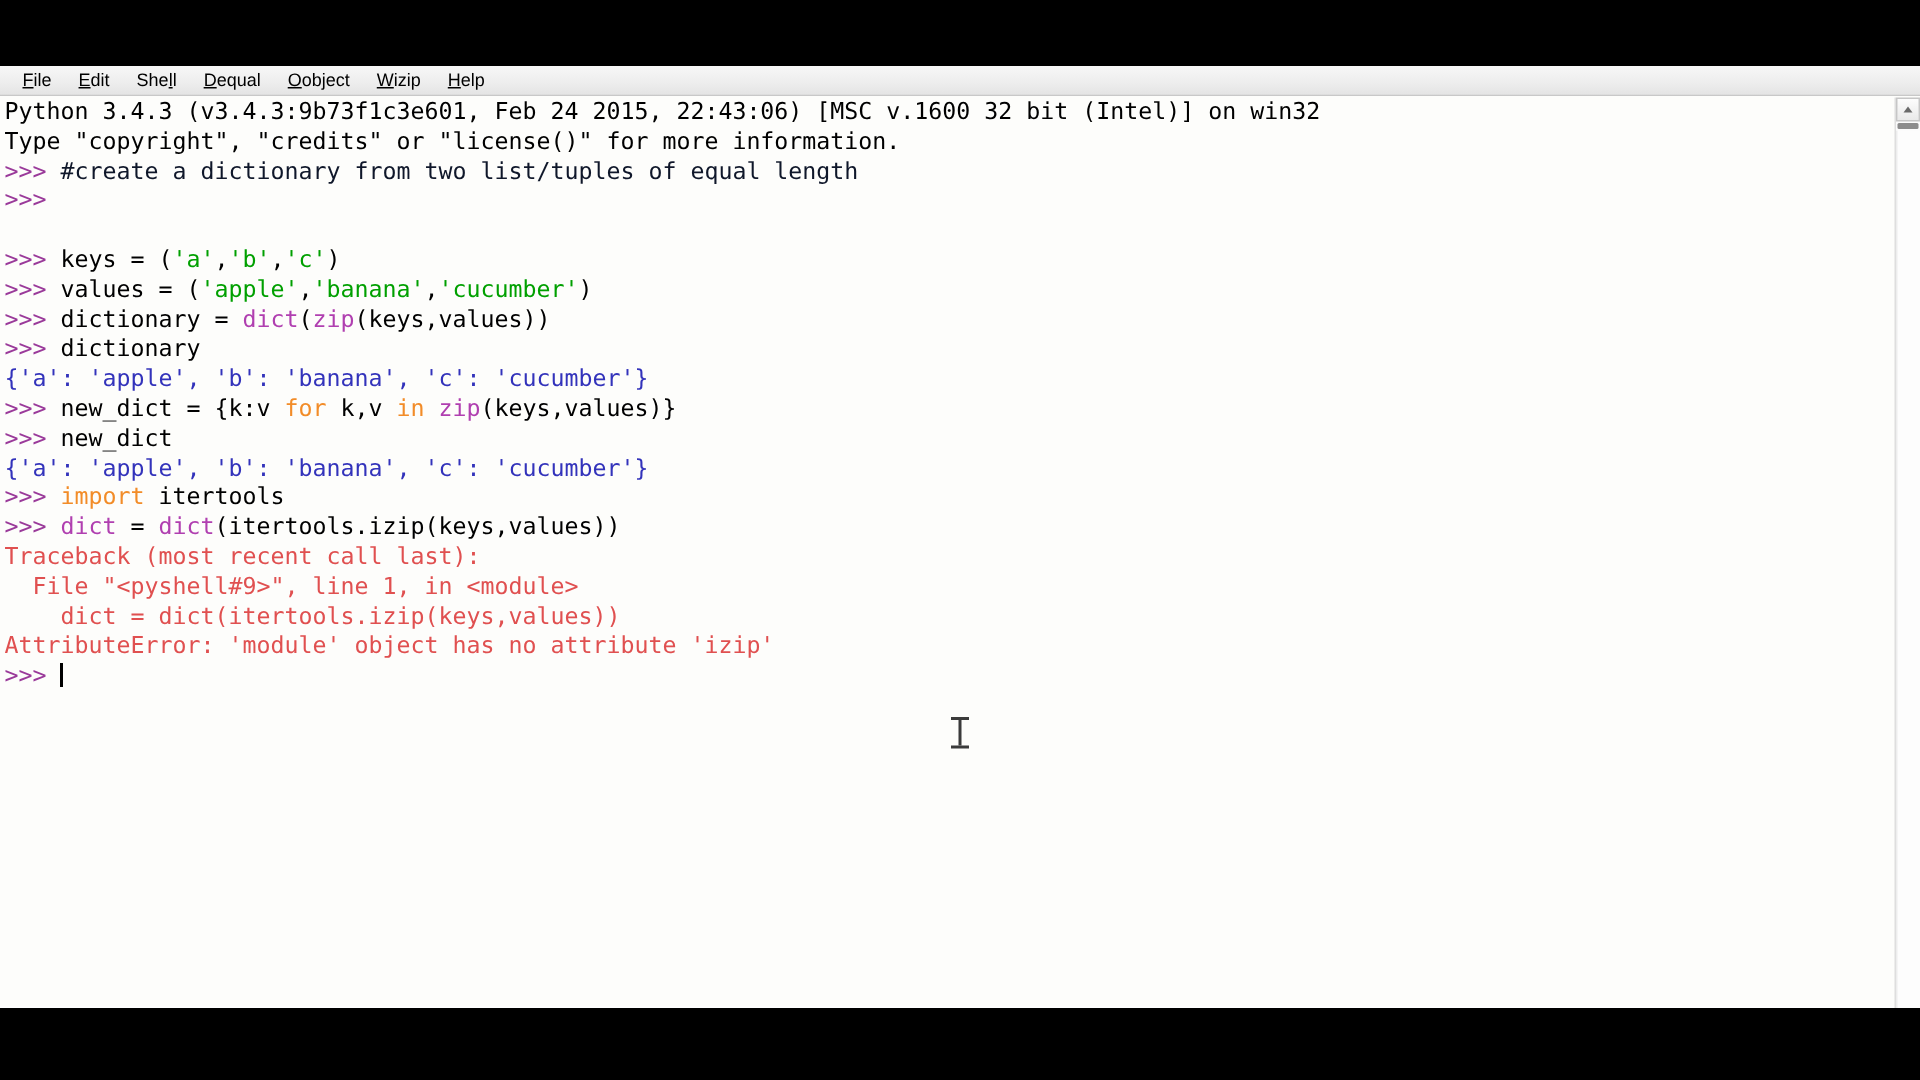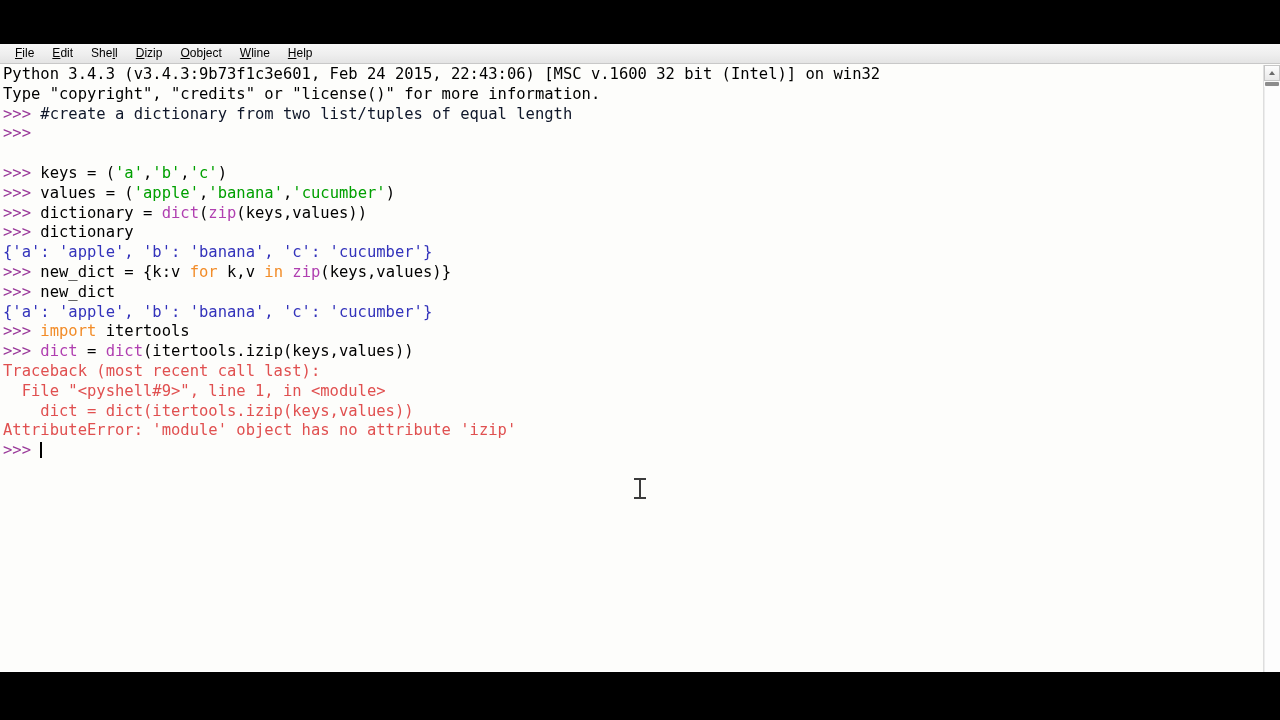--- a/index.html
+++ b/index.html
@@ -191,23 +191,23 @@
 <div id="screen">
 
   <div class="letterbox" id="letterbox-top"></div>
 
   <div id="idle-window">
 
     <div id="menubar">
       <div class="menu-item"><span class="mn">F</span><span>ile</span></div>
       <div class="menu-item"><span class="mn">E</span><span>dit</span></div>
       <div class="menu-item"><span>She</span><span class="mn">l</span><span>l</span></div>
-      <div class="menu-item"><span class="mn">D</span><span>izip</span></div>
+      <div class="menu-item"><span class="mn">D</span><span>equal</span></div>
       <div class="menu-item"><span class="mn">O</span><span>object</span></div>
-      <div class="menu-item"><span class="mn">W</span><span>line</span></div>
+      <div class="menu-item"><span class="mn">W</span><span>izip</span></div>
       <div class="menu-item"><span class="mn">H</span><span>elp</span></div>
     </div>
 
     <div id="shell-area">
       <div id="shell-text"><div class="line"><span class="c-plain">Python 3.4.3 (v3.4.3:9b73f1c3e601, Feb 24 2015, 22:43:06) [MSC v.1600 32 bit (Intel)] on win32</span></div><div class="line"><span class="c-plain">Type "copyright", "credits" or "license()" for more information.</span></div><div class="line"><span class="c-prompt">&gt;&gt;&gt; </span><span class="c-comment">#create a dictionary from two list/tuples of equal length</span></div><div class="line"><span class="c-prompt">&gt;&gt;&gt; </span></div><div class="line"><span class="c-plain"></span></div><div class="line"><span class="c-prompt">&gt;&gt;&gt; </span><span class="c-plain">keys = (</span><span class="c-string">'a'</span><span class="c-plain">,</span><span class="c-string">'b'</span><span class="c-plain">,</span><span class="c-string">'c'</span><span class="c-plain">)</span></div><div class="line"><span class="c-prompt">&gt;&gt;&gt; </span><span class="c-plain">values = (</span><span class="c-string">'apple'</span><span class="c-plain">,</span><span class="c-string">'banana'</span><span class="c-plain">,</span><span class="c-string">'cucumber'</span><span class="c-plain">)</span></div><div class="line"><span class="c-prompt">&gt;&gt;&gt; </span><span class="c-plain">dictionary = </span><span class="c-builtin">dict</span><span class="c-plain">(</span><span class="c-builtin">zip</span><span class="c-plain">(keys,values))</span></div><div class="line"><span class="c-prompt">&gt;&gt;&gt; </span><span class="c-plain">dictionary</span></div><div class="line"><span class="c-output">{'a': 'apple', 'b': 'banana', 'c': 'cucumber'}</span></div><div class="line"><span class="c-prompt">&gt;&gt;&gt; </span><span class="c-plain">new_dict = {k:v </span><span class="c-kw">for</span><span class="c-plain"> k,v </span><span class="c-kw">in</span><span class="c-plain"> </span><span class="c-builtin">zip</span><span class="c-plain">(keys,values)}</span></div><div class="line"><span class="c-prompt">&gt;&gt;&gt; </span><span class="c-plain">new_dict</span></div><div class="line"><span class="c-output">{'a': 'apple', 'b': 'banana', 'c': 'cucumber'}</span></div><div class="line"><span class="c-prompt">&gt;&gt;&gt; </span><span class="c-kw">import</span><span class="c-plain"> itertools</span></div><div class="line"><span class="c-prompt">&gt;&gt;&gt; </span><span class="c-builtin">dict</span><span class="c-plain"> = </span><span class="c-builtin">dict</span><span class="c-plain">(itertools.izip(keys,values))</span></div><div class="line"><span class="c-error">Traceback (most recent call last):</span></div><div class="line"><span class="c-error">  File "&lt;pyshell#9&gt;", line 1, in &lt;module&gt;</span></div><div class="line"><span class="c-error">    dict = dict(itertools.izip(keys,values))</span></div><div class="line"><span class="c-error">AttributeError: 'module' object has no attribute 'izip'</span></div><div class="line"><span class="c-prompt">&gt;&gt;&gt; </span><span class="caret"></span></div></div>
 
       <div id="mouse-cursor" style="left: 634px; top: 414px;">
         <div class="ibeam-cap cap-top"></div>
         <div class="ibeam-stem"></div>
         <div class="ibeam-cap cap-bot"></div>

